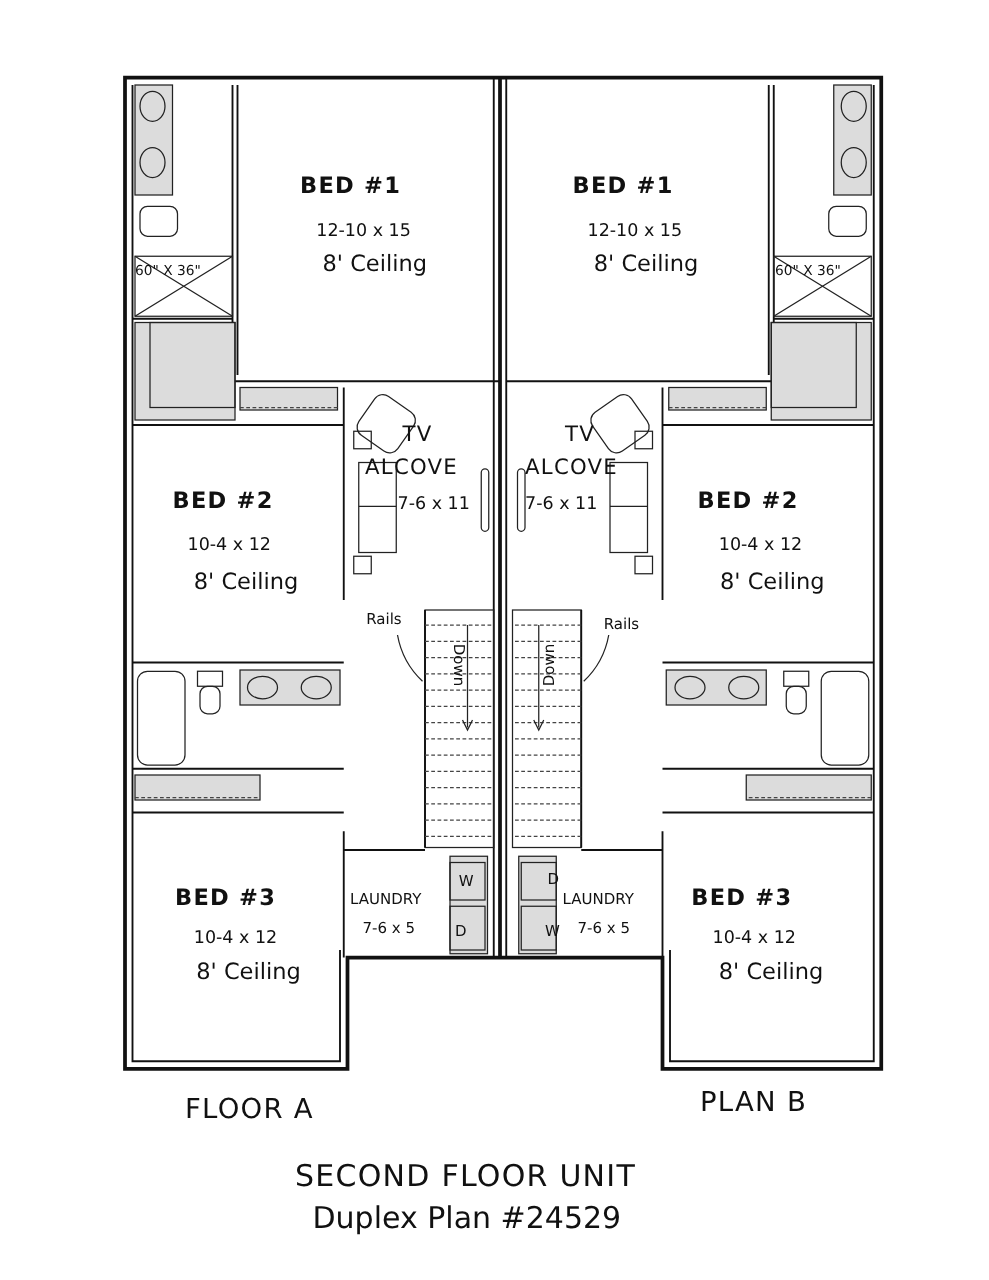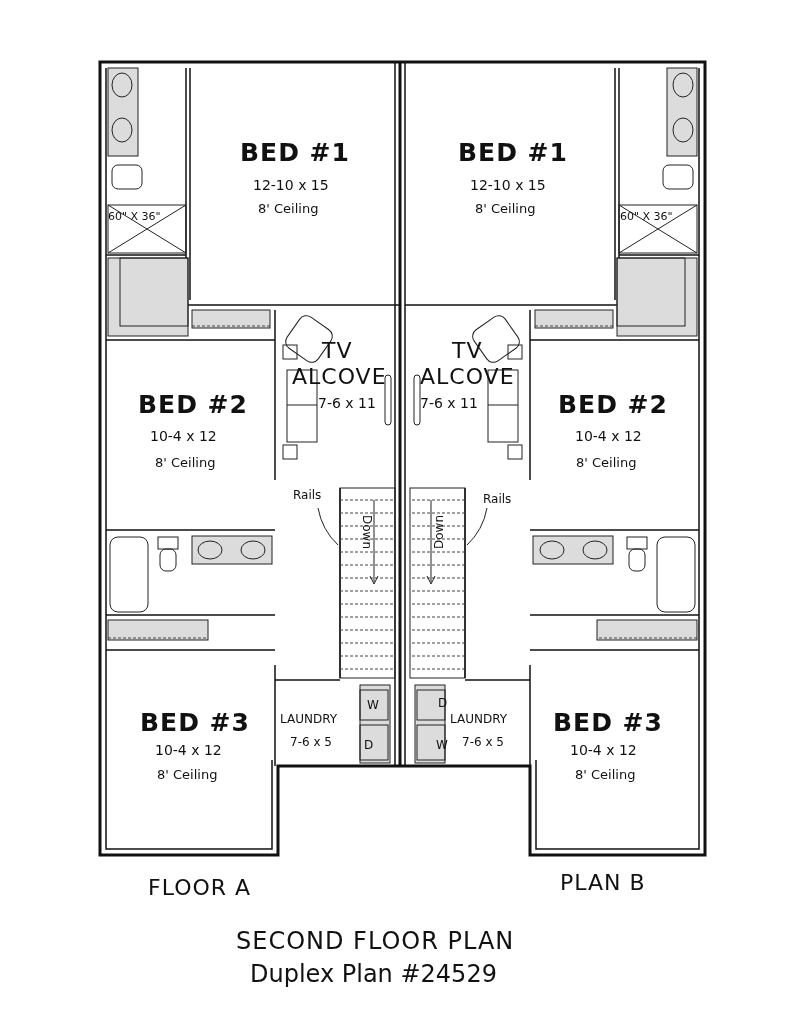--- a/index.html
+++ b/index.html
@@ -4,25 +4,25 @@
 <style>
   html,body{margin:0;padding:0;background:#ffffff;}
   body{width:791px;height:1024px;position:relative;overflow:hidden;font-family:"DejaVu Sans",sans-serif;}
   svg{position:absolute;left:0;top:0;}
   .wall{fill:none;stroke:#111;stroke-width:3;}
   .wall2{fill:none;stroke:#111;stroke-width:1.5;}
   .thin{fill:none;stroke:#222;stroke-width:1;}
   .shade{fill:#dcdcdc;stroke:#222;stroke-width:1;}
   .dash{fill:none;stroke:#444;stroke-width:1;stroke-dasharray:3,2;}
   .lbl{position:absolute;color:#111;text-align:center;white-space:nowrap;font-family:"DejaVu Sans",sans-serif;}
-  .room-name{font-size:25px;font-weight:bold;letter-spacing:1px;}
+  .room-name{font-size:18px;font-weight:bold;letter-spacing:1px;}
   .room-dim{font-size:14px;text-align:center;}
-  .room-ceil{font-size:13px;text-align:right;}
+  .room-ceil{font-size:18px;text-align:right;}
   .small{font-size:12px;}
-  .tv{font-size:22px;letter-spacing:1px;}
+  .tv{font-size:17px;letter-spacing:1px;}
   .unit{font-size:22px;letter-spacing:1px;}
   .title{font-size:24px;letter-spacing:1px;}
   .sub{font-size:24px;}
 </style>
 </head>
 <body>
 
 <svg width="791" height="1024" viewBox="0 0 791 1024">
 
   <g>
@@ -227,14 +227,14 @@
 <div class="lbl room-dim" style="left:570px;top:742px;">10-4 x 12</div>
 <div class="lbl room-ceil" style="left:575px;top:767px;">8' Ceiling</div>
 
 <div class="lbl small" style="left:450px;top:712px;">LAUNDRY</div>
 <div class="lbl small" style="left:462px;top:735px;">7-6 x 5</div>
 <div class="lbl small" style="left:436px;top:738px;">W</div>
 <div class="lbl small" style="left:438px;top:696px;">D</div>
 
 <div class="lbl unit" style="left:560px;top:870px;">PLAN B</div>
 
-<div class="lbl title" style="left:236px;top:927px;">SECOND FLOOR PLAN</div>
+<div class="lbl title" style="left:236px;top:927px;">SECOND FLOOR UNIT</div>
 <div class="lbl sub" style="left:250px;top:960px;">Duplex Plan #24529</div>
 
 </body></html>

